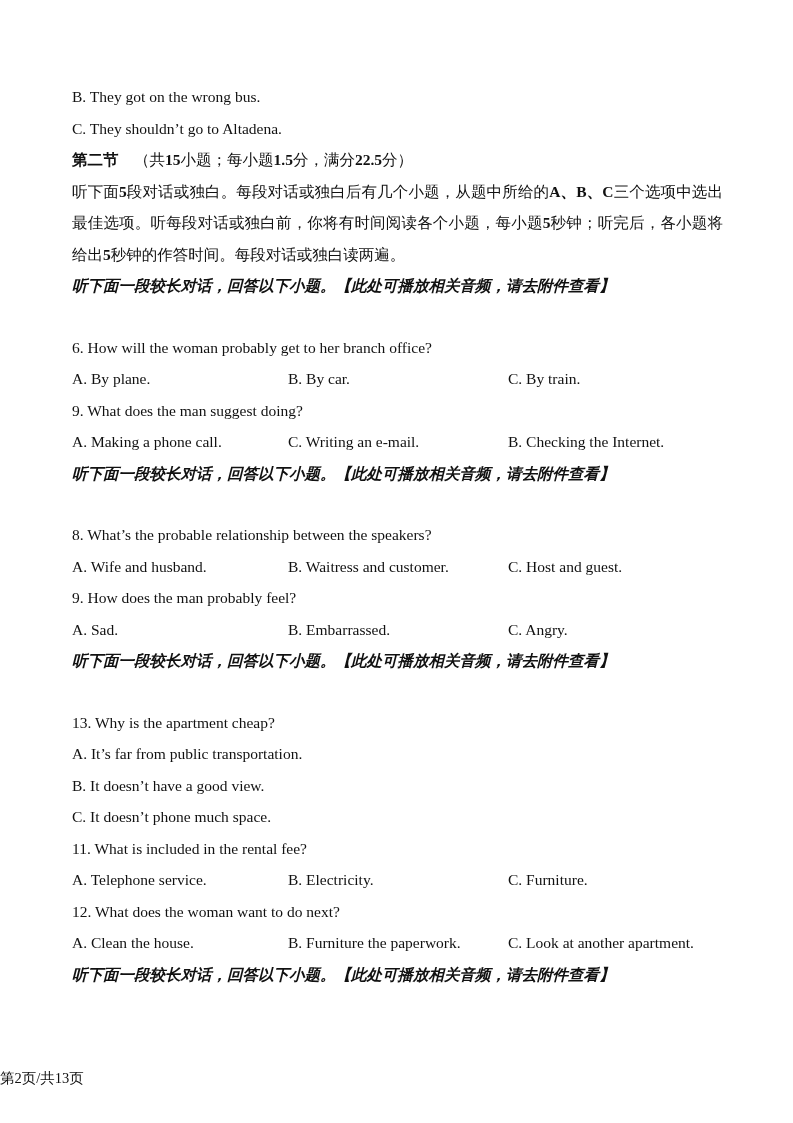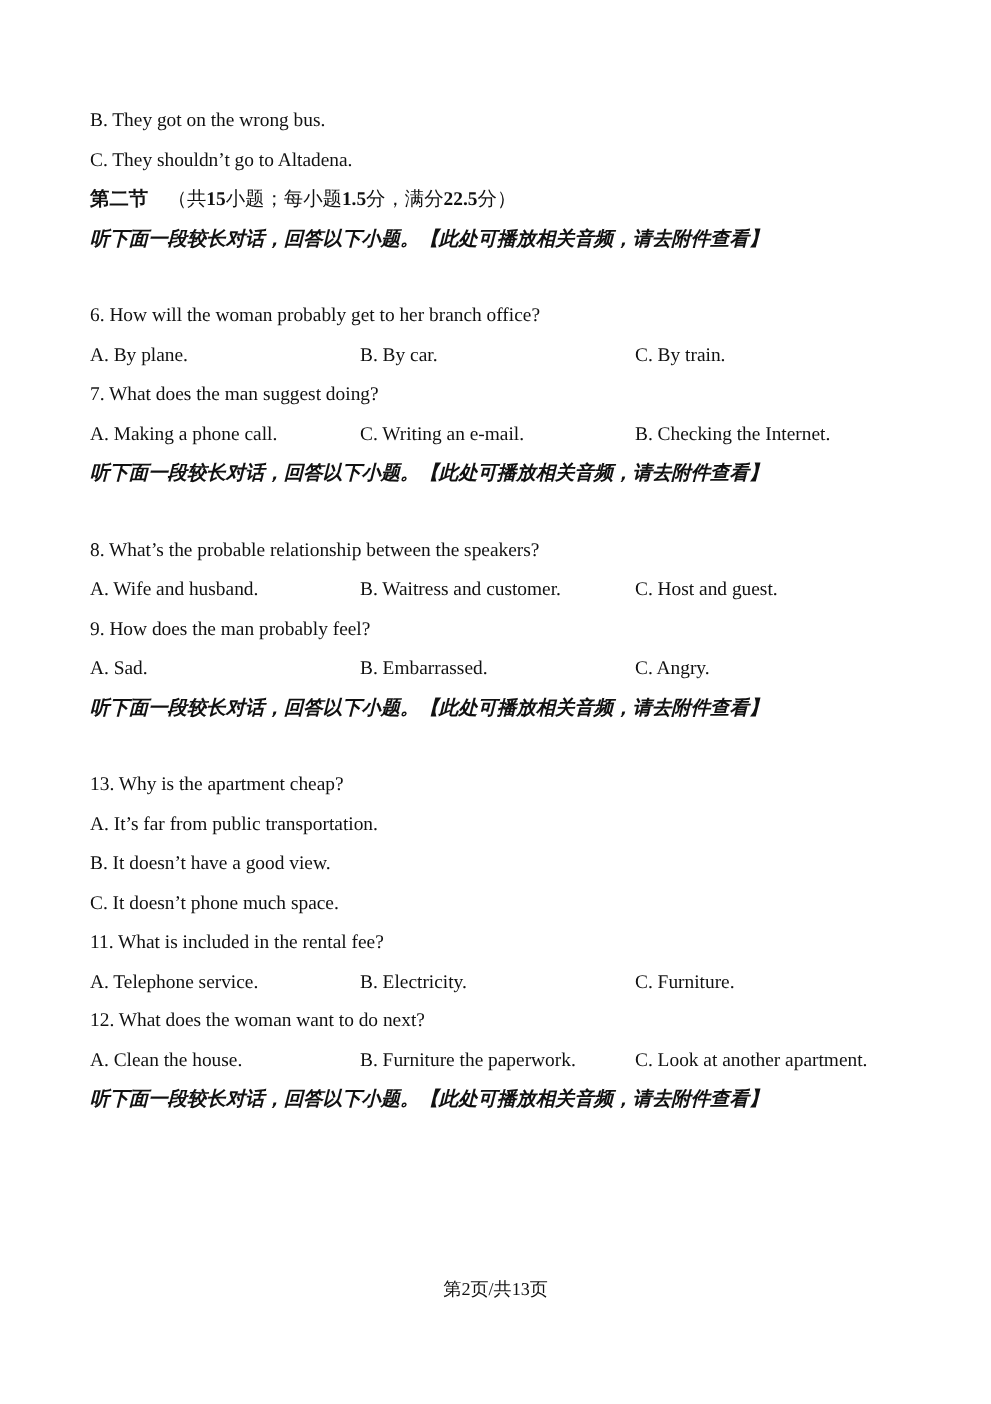--- a/index.html
+++ b/index.html
@@ -33,43 +33,44 @@
   }
   .b-options {
     display: grid;
     grid-template-columns: 216px 220px 1fr;
   }
   .b-spacer { height: 30px; }
   .seg-b { font-weight: 700; }
   .footer {
     position: absolute;
     left: 0;
-    top: 1022px;
+    top: 1069px;
     width: 100%;
-    text-align: center;
+    text-align: left;
     font-size: 14.5px;
   }
 </style>
 </head>
 <body>
 
 <div class="page">
   <div class="content">
       <div class="b-line">B. They got on the wrong bus.</div>
       <div class="b-line">C. They shouldn’t go to Altadena.</div>
       <div class="b-line b-heading"><span class="seg-b">第二节</span><span class="seg">　（共</span><span class="seg-b">15</span><span class="seg">小题；每小题</span><span class="seg-b">1.5</span><span class="seg">分，满分</span><span class="seg-b">22.5</span><span class="seg">分）</span></div>
+      <div class="b-para"><span class="seg">听下面</span><span class="seg-b">5</span><span class="seg">段对话或独白。每段对话或独白后有几个小题，从题中所给的</span><span class="seg-b">A、B、C</span><span class="seg">三个选项中选出最佳选项。听每段对话或独白前，你将有时间阅读各个小题，每小题</span><span class="seg-b">5</span><span class="seg">秒钟；听完后，各小题将给出</span><span class="seg-b">5</span><span class="seg">秒钟的作答时间。每段对话或独白读两遍。</span></div>
       <div class="b-line b-audio">听下面一段较长对话，回答以下小题。【此处可播放相关音频，请去附件查看】</div>
       <div class="b-spacer"></div>
       <div class="b-line">6. How will the woman probably get to her branch office?</div>
       <div class="b-line b-options">
         <div class="opt-cell">A. By plane.</div>
         <div class="opt-cell">B. By car.</div>
         <div class="opt-cell">C. By train.</div>
       </div>
-      <div class="b-line">7. What does the man suggest doing?</div>
+      <div class="b-line">9. What does the man suggest doing?</div>
       <div class="b-line b-options">
         <div class="opt-cell">A. Making a phone call.</div>
         <div class="opt-cell">C. Writing an e-mail.</div>
         <div class="opt-cell">B. Checking the Internet.</div>
       </div>
       <div class="b-line b-audio">听下面一段较长对话，回答以下小题。【此处可播放相关音频，请去附件查看】</div>
       <div class="b-spacer"></div>
       <div class="b-line">8. What’s the probable relationship between the speakers?</div>
       <div class="b-line b-options">
         <div class="opt-cell">A. Wife and husband.</div>

